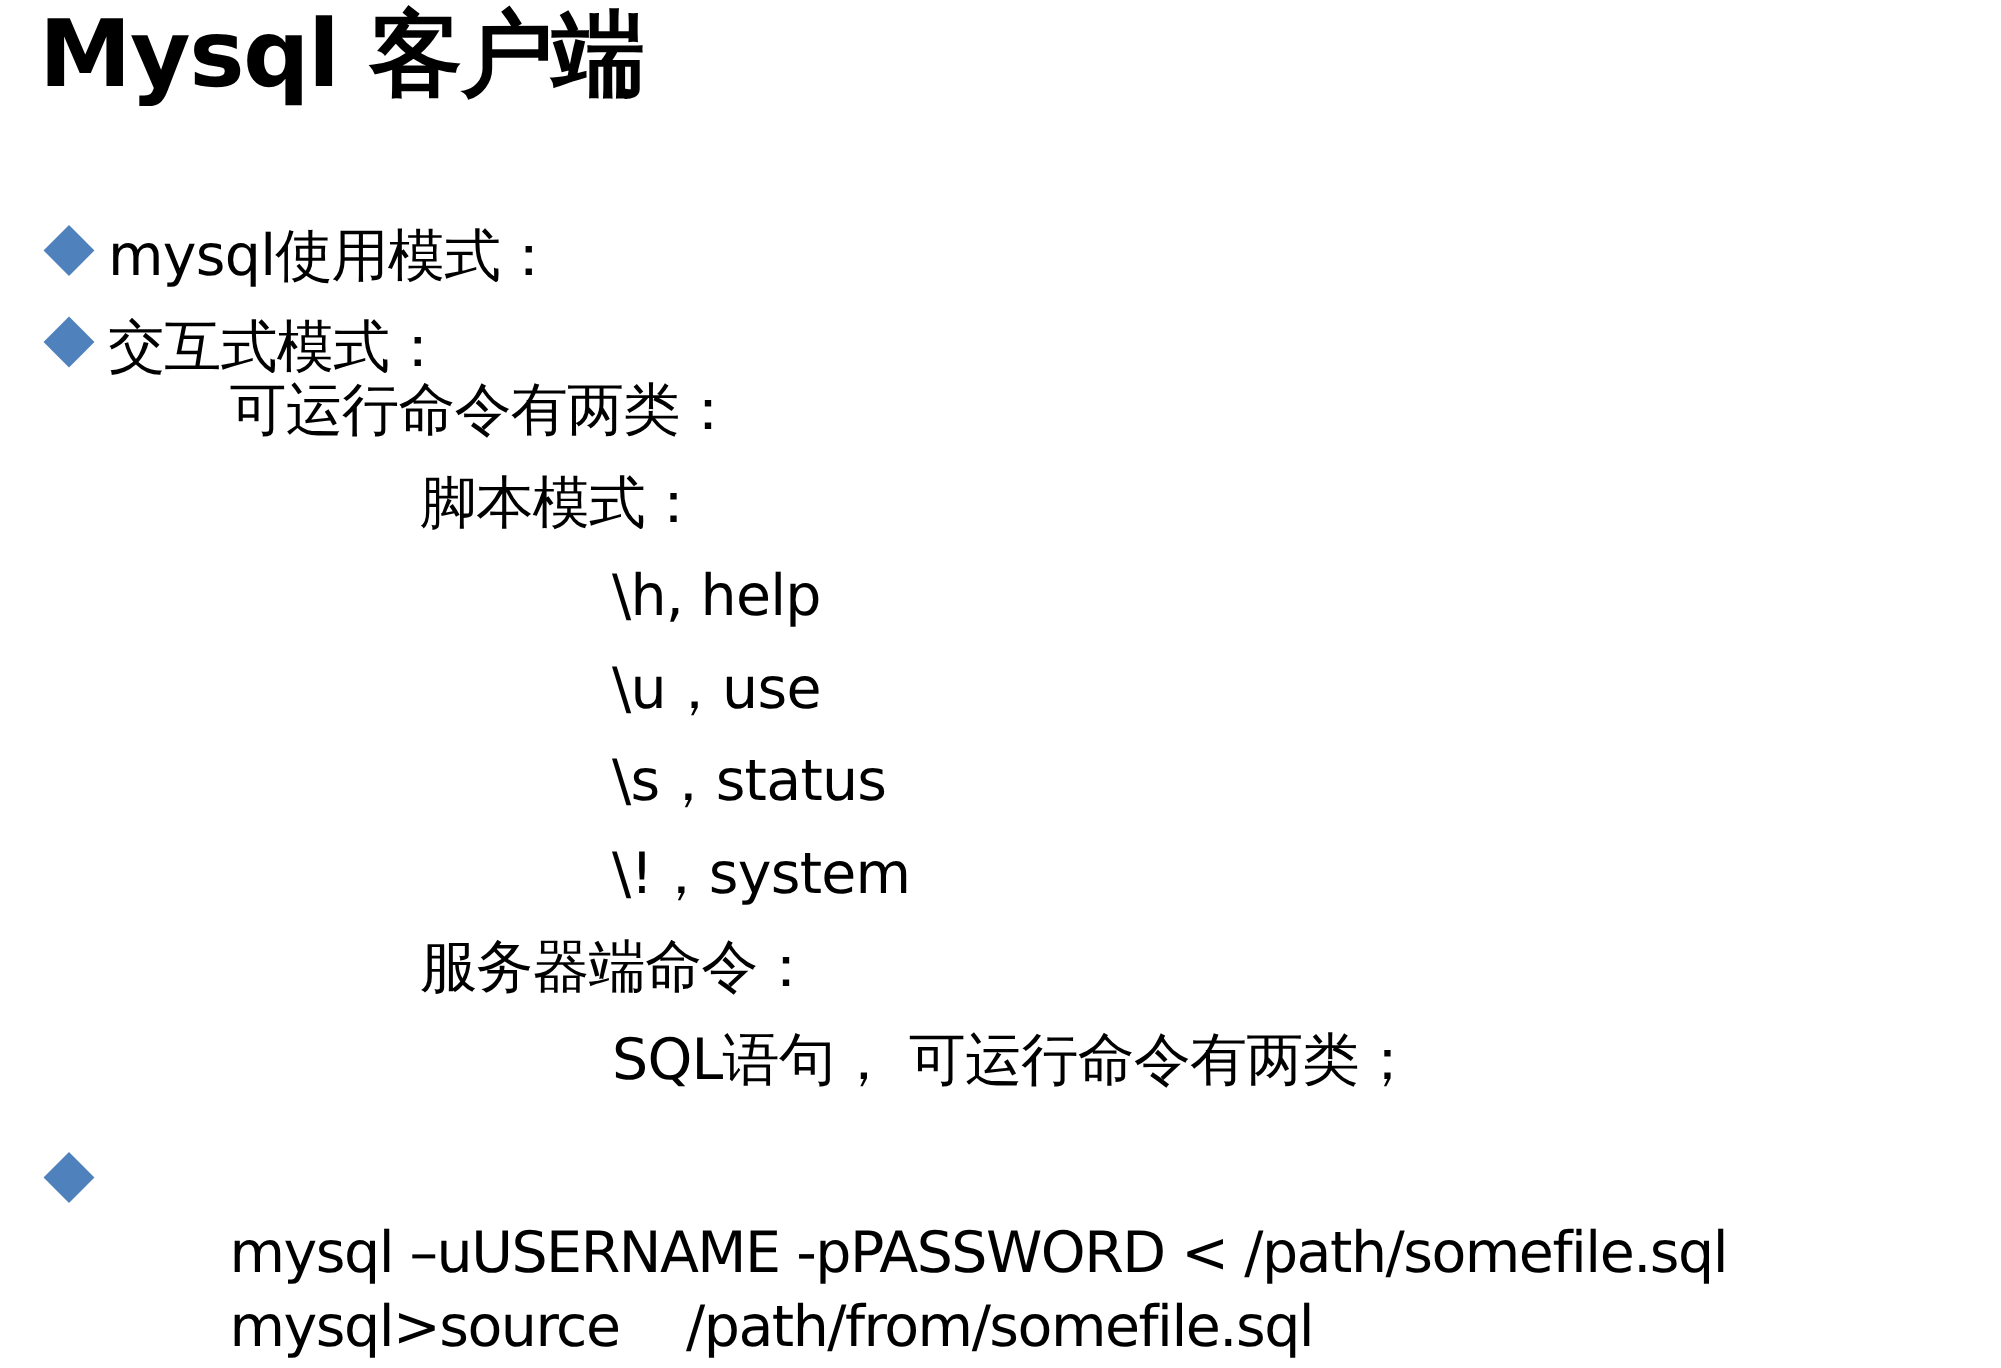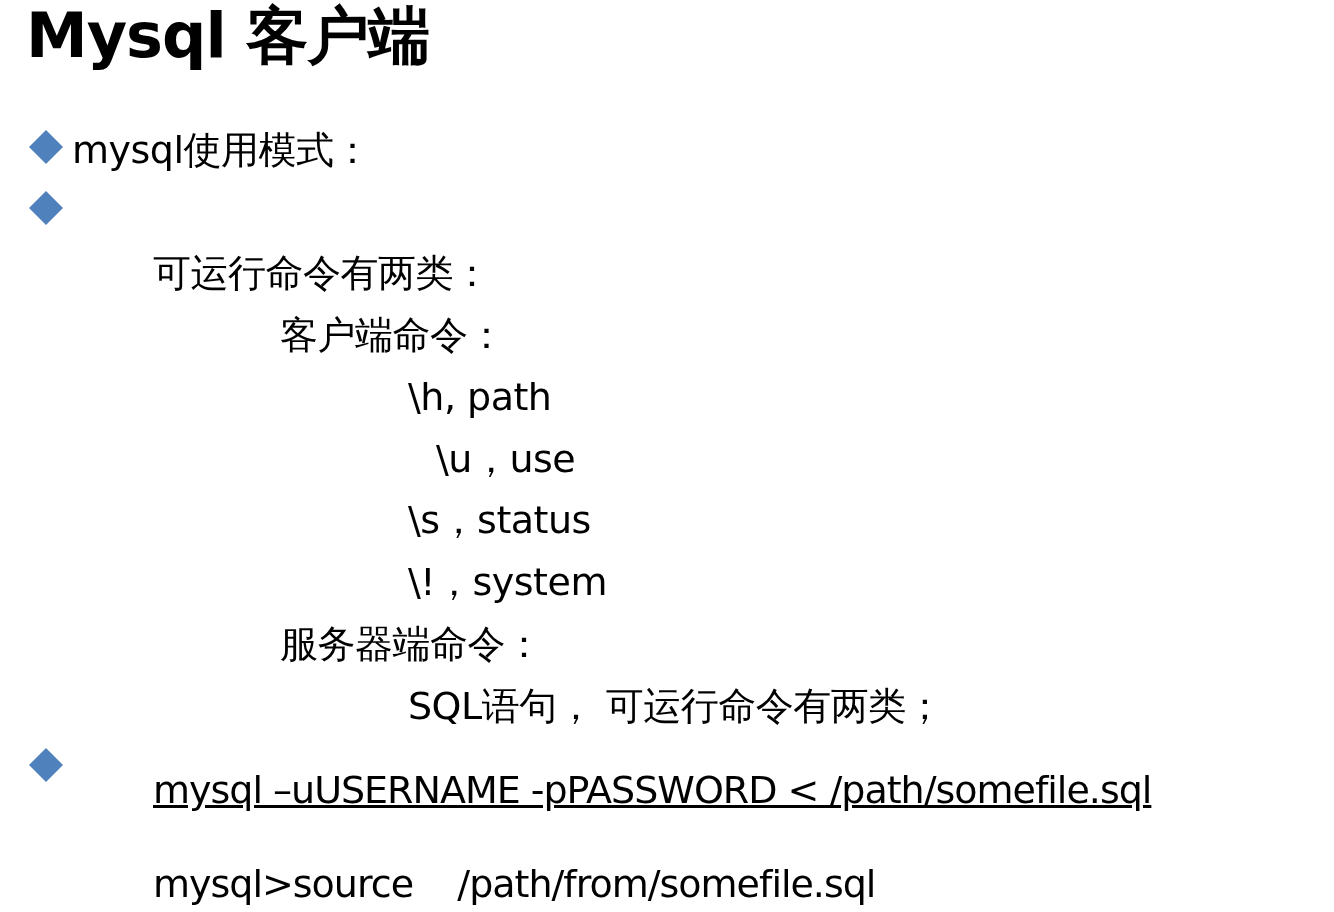--- a/index.html
+++ b/index.html
@@ -27,20 +27,21 @@
     }
     .line {
       position: absolute;
       font-size: 38px;
       line-height: 50px;
       white-space: nowrap;
       letter-spacing: -0.5px;
     }
     .bullet-line {
       left: 26px;
+      margin-top: 20px;
     }
     .diamond {
       display: inline-block;
       width: 24px;
       height: 24px;
       background: #4f81bd;
       transform: rotate(45deg);
       margin-left: 8px;
       margin-right: 14px;
       vertical-align: 4px;
@@ -53,35 +54,35 @@
 <body>
 
 <div>
   <div class="title">Mysql 客户端</div>
 
   <div class="line bullet-line" style="top:125px;">
     <span class="diamond"></span><span>mysql使用模式：</span>
   </div>
 
   <div class="line bullet-line" style="top:186px;">
-    <span class="diamond"></span>
+    <span class="diamond"></span><span>交互式模式：</span>
   </div>
 
   <div class="line lvl1" style="top:248px;">可运行命令有两类：</div>
 
-  <div class="line lvl2" style="top:310px;">客户端命令：</div>
+  <div class="line lvl2" style="top:310px;">脚本模式：</div>
 
-  <div class="line lvl3" style="top:372px;">\h, path</div>
-  <div class="line lvl3" style="top:434px;margin-left:28px;">\u，use</div>
+  <div class="line lvl3" style="top:372px;">\h, help</div>
+  <div class="line lvl3" style="top:434px;">\u，use</div>
   <div class="line lvl3" style="top:495px;">\s，status</div>
   <div class="line lvl3" style="top:557px;text-align:center;">\!，system</div>
 
   <div class="line lvl2" style="top:619px;">服务器端命令：</div>
 
   <div class="line lvl3" style="top:681px;">SQL语句， 可运行命令有两类；</div>
 
   <div class="line bullet-line" style="top:743px;">
     <span class="diamond"></span>
   </div>
 
-  <div class="line lvl1" style="top:765px; letter-spacing:-1px;text-decoration:underline;">mysql –uUSERNAME -pPASSWORD &lt; /path/somefile.sql</div>
+  <div class="line lvl1" style="top:810px; letter-spacing:-1px;">mysql –uUSERNAME -pPASSWORD &lt; /path/somefile.sql</div>
   <div class="line lvl1" style="top:859px; letter-spacing:-1px; white-space:pre;text-align:right;">mysql&gt;source    /path/from/somefile.sql</div>
 </div>
 
 </body></html>

